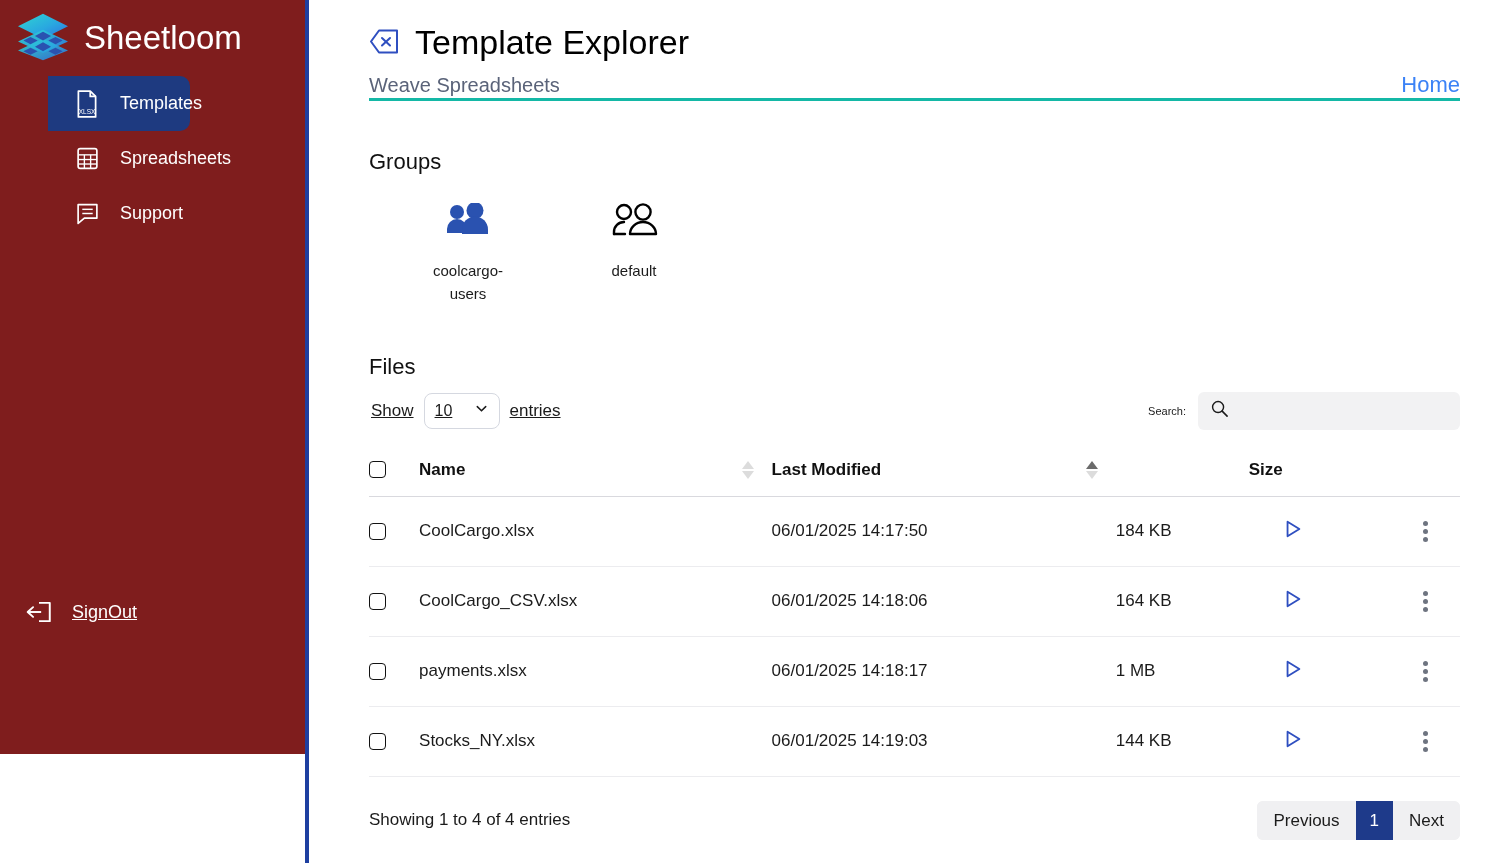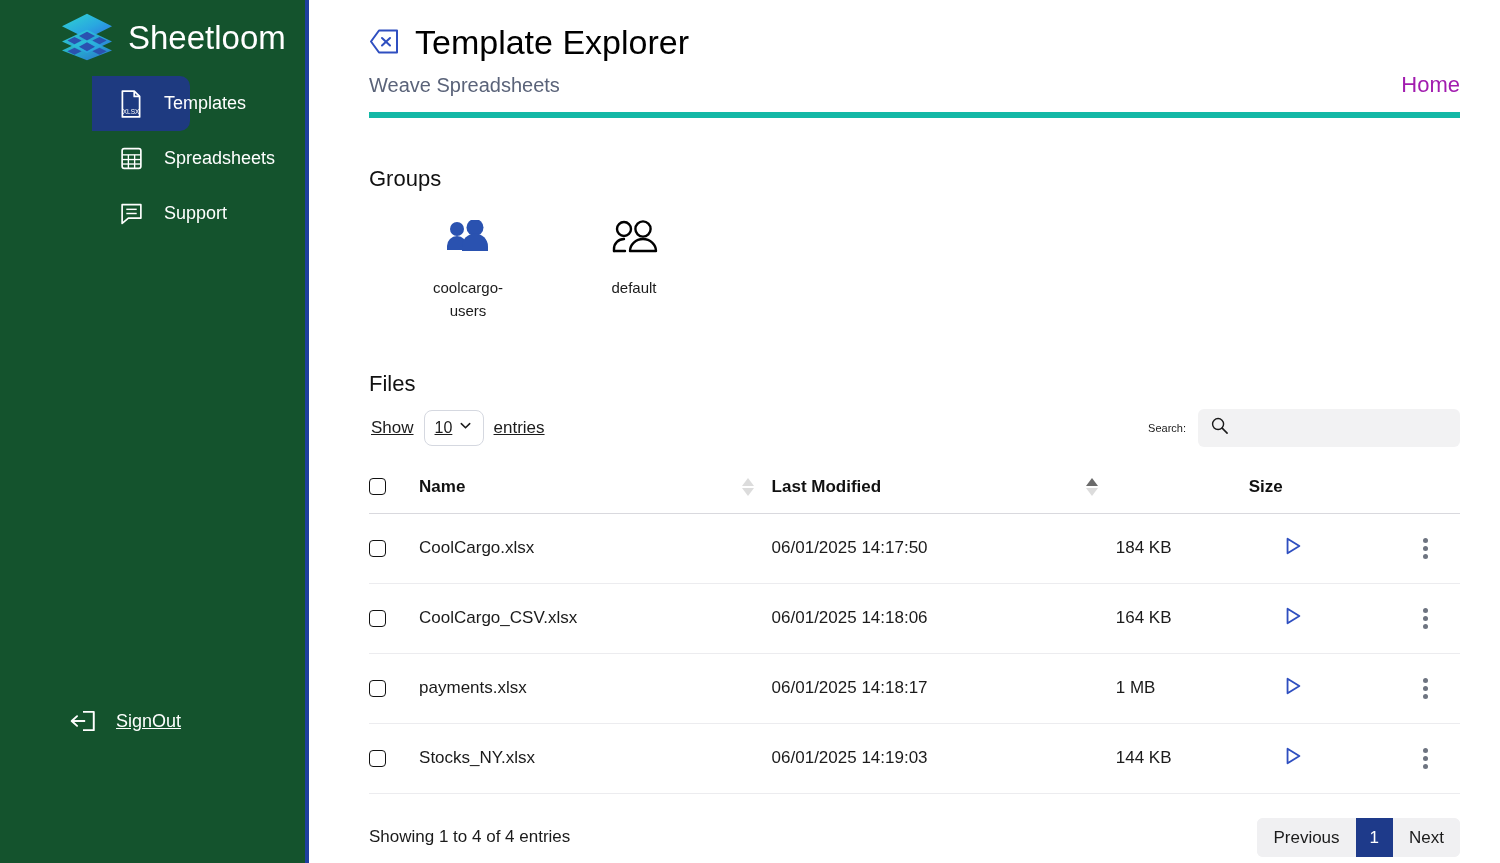--- a/index.html
+++ b/index.html
@@ -6,25 +6,25 @@
   html, body {
     width: 1500px; height: 863px;
     font-family: "Liberation Sans", sans-serif;
     background: #ffffff;
     overflow: hidden;
   }
   .app { display: flex; width: 1500px; height: 863px; }
 
   
   .sidebar {
-    width: 309px; height: 863px;
-    background: #14532d;
+    width: 309px; height: 754px;
+    background: #7f1d1d;
     position: relative;
     flex: 0 0 309px;
-    display: flex; flex-direction: column; padding-left: 44px;
+    display: flex; flex-direction: column;
   }
   .brand {
     display: flex; align-items: center;
     gap: 12px;
     padding: 12px 0 0 14px;
     height: 62px;
   }
   .brand-logo { width: 58px; height: 50px; flex: 0 0 58px; }
   .brand-name {
     color: #ffffff;
@@ -81,25 +81,24 @@
     height: 58px;
   }
   .back-icon { width: 30px; height: 28px; flex: 0 0 30px; }
   .page-title {
     font-size: 34px; color: #000000; font-weight: 400;
     letter-spacing: 0px;
   }
   .subhead-row {
     display: flex; align-items: baseline; justify-content: space-between;
     padding-top: 14px;
-    padding-bottom: 14px;
-    border-bottom: 6px solid #14b8a6;
+    border-bottom: 3px solid #14b8a6;
   }
   .subhead-left { font-size: 20px; color: #5a6379; }
-  .subhead-right { font-size: 22px; color: #a21caf; cursor: pointer; }
+  .subhead-right { font-size: 22px; color: #3b82f6; cursor: pointer; }
 
   .section-title {
     font-size: 22px; color: #111111; font-weight: 400;
     margin-top: 48px;
   }
 
   
   .groups-row { display: flex; gap: 0px; margin-top: 22px; padding-left: 16px; }
   .group-card {
     width: 166px;
@@ -119,21 +118,21 @@
   .files-title { }
   .table-controls {
     display: flex; align-items: center; justify-content: space-between;
     margin-top: 12px;
     padding-left: 2px;
   }
   .length-ctrl { display: flex; align-items: center; gap: 10px; font-size: 17px; color: #1b1b1b; text-decoration: underline; }
   .select-box {
     display: flex; align-items: center; justify-content: space-between;
     gap: 4px;
-    width: 60px; height: 36px;
+    width: 76px; height: 36px;
     border: 1px solid #d5d8e0;
     border-radius: 8px;
     padding: 0 10px;
     background: #ffffff;
     font-size: 16px; color: #1b1b1b;
     cursor: pointer;
   }
   .search-ctrl { display: flex; align-items: center; gap: 12px; }
   .search-label { font-size: 11px; color: #1b1b1b; }
   .search-box {

